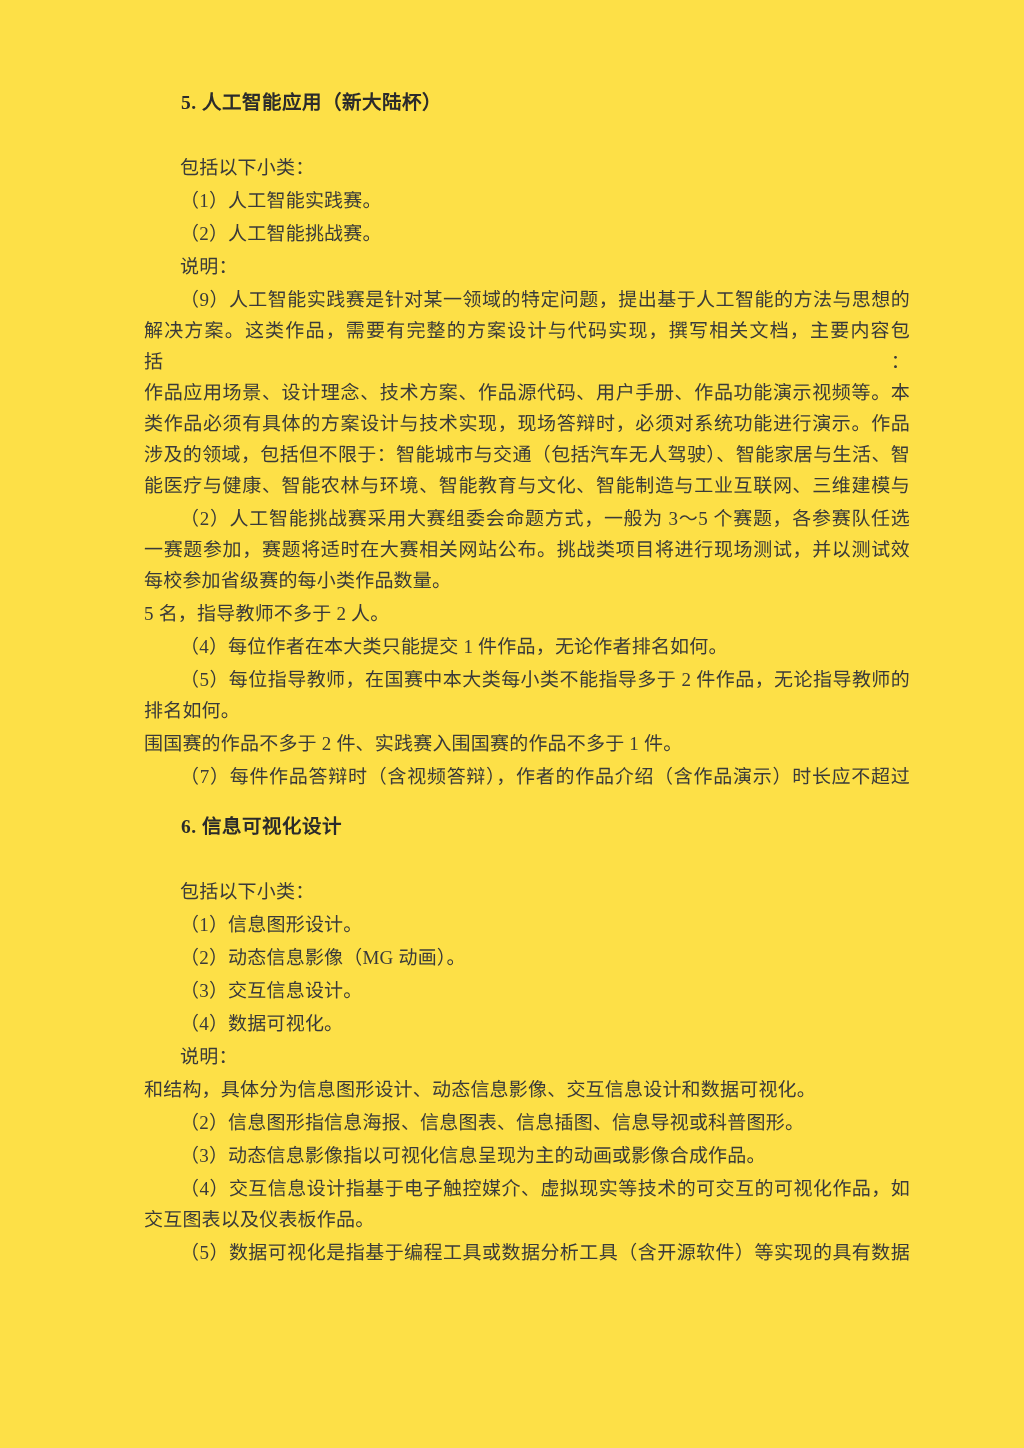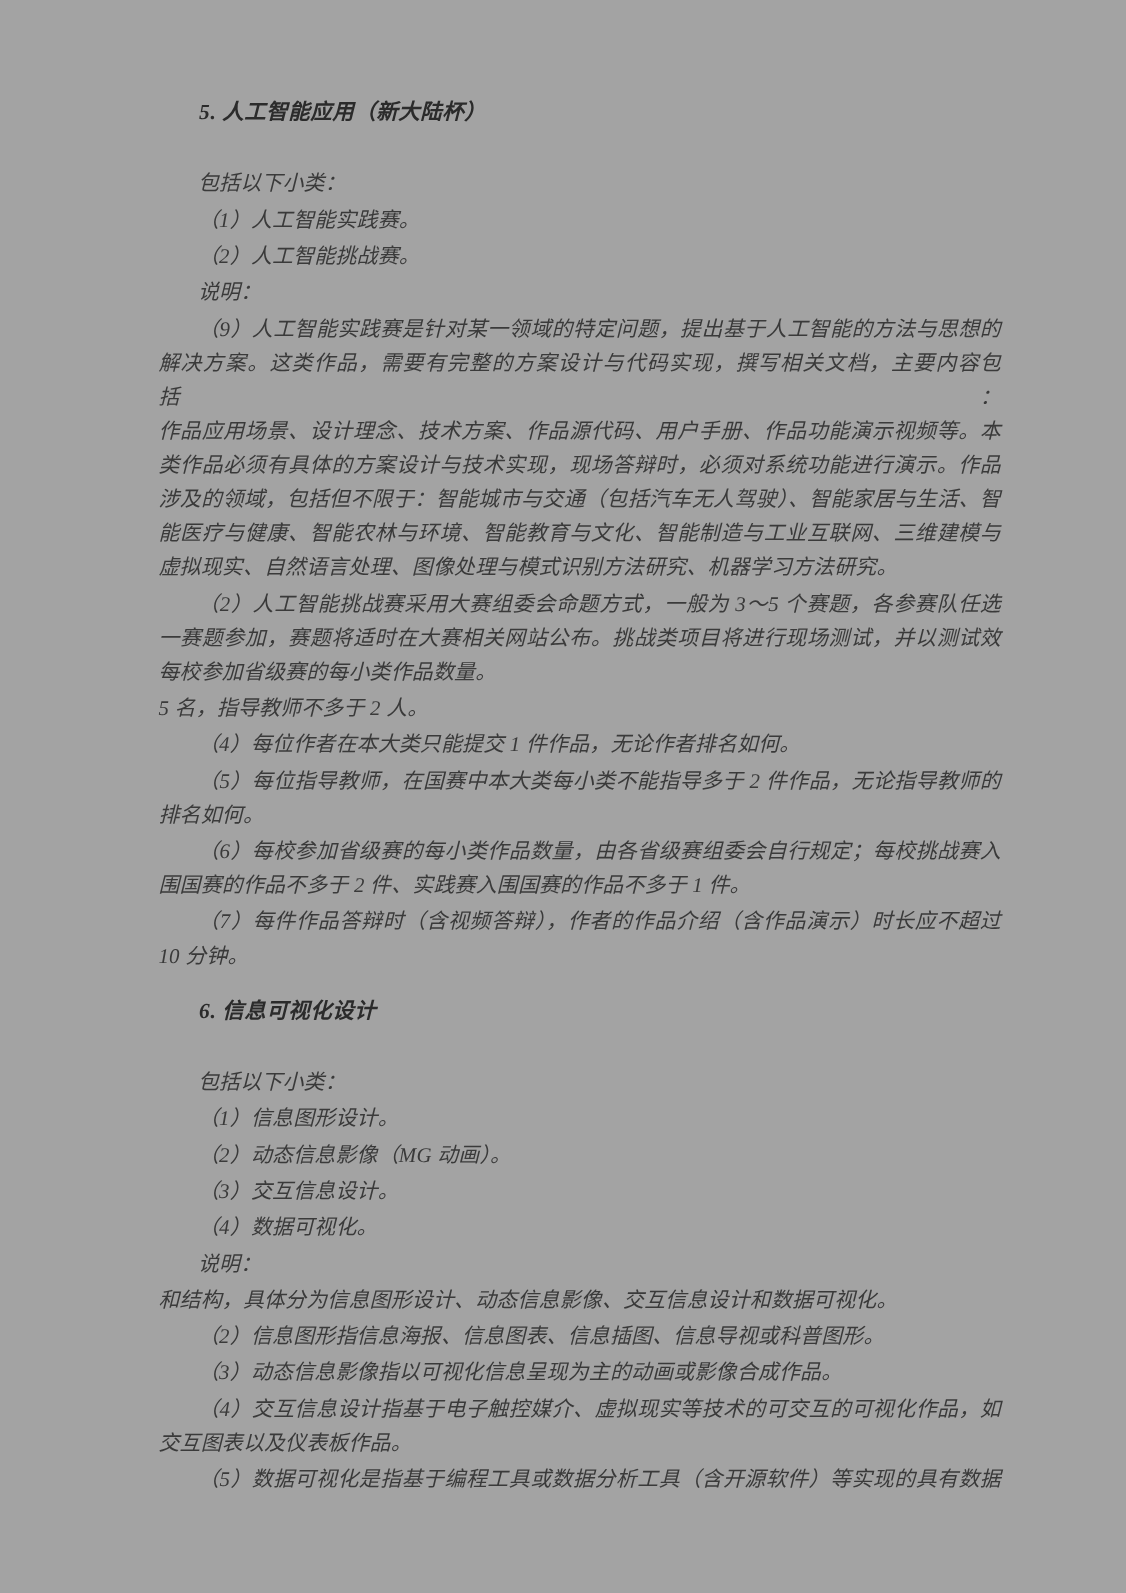--- a/index.html
+++ b/index.html
@@ -4,28 +4,27 @@
 <style>
   html, body {
     margin: 0;
     padding: 0;
     background: #ffffff;
   }
   .page {
     position: relative;
     width: 1024px;
     height: 1448px;
-    background: #a3a3a3;
+    background: #fde047;
     box-sizing: border-box;
     padding: 90px 114px 0 144px;
     color: #3a3a3a;
     font-family: "Liberation Serif", "DejaVu Serif", serif;
     font-size: 19px;
     overflow: hidden;
-    font-style: italic;
   }
   .section-heading {
     font-size: 19.5px;
     font-weight: 700;
     color: #2b2b2b;
     line-height: 26px;
     margin: 0 0 36px 0;
     padding-left: 37px;
     letter-spacing: 0.5px;
   }
@@ -69,44 +68,41 @@
         <div class="paragraph">
           <div class="text-line indent">说明：</div>
         </div>
         <div class="paragraph">
           <div class="text-line indent full">（9）人工智能实践赛是针对某一领域的特定问题，提出基于人工智能的方法与思想的</div>
           <div class="text-line full">解决方案。这类作品，需要有完整的方案设计与代码实现，撰写相关文档，主要内容包括：</div>
           <div class="text-line full">作品应用场景、设计理念、技术方案、作品源代码、用户手册、作品功能演示视频等。本</div>
           <div class="text-line full">类作品必须有具体的方案设计与技术实现，现场答辩时，必须对系统功能进行演示。作品</div>
           <div class="text-line full">涉及的领域，包括但不限于：智能城市与交通（包括汽车无人驾驶）、智能家居与生活、智</div>
           <div class="text-line full">能医疗与健康、智能农林与环境、智能教育与文化、智能制造与工业互联网、三维建模与</div>
-          <div class="text-line">虚拟现实、自然语言处理、图像处理与模式识别方法研究、机器学习方法研究。</div>
         </div>
         <div class="paragraph">
           <div class="text-line indent full">（2）人工智能挑战赛采用大赛组委会命题方式，一般为 3～5 个赛题，各参赛队任选</div>
           <div class="text-line full">一赛题参加，赛题将适时在大赛相关网站公布。挑战类项目将进行现场测试，并以测试效</div>
           <div class="text-line">每校参加省级赛的每小类作品数量。</div>
         </div>
         <div class="paragraph">
           <div class="text-line">5 名，指导教师不多于 2 人。</div>
         </div>
         <div class="paragraph">
           <div class="text-line indent">（4）每位作者在本大类只能提交 1 件作品，无论作者排名如何。</div>
         </div>
         <div class="paragraph">
           <div class="text-line indent full">（5）每位指导教师，在国赛中本大类每小类不能指导多于 2 件作品，无论指导教师的</div>
           <div class="text-line">排名如何。</div>
         </div>
         <div class="paragraph">
-          <div class="text-line indent full">（6）每校参加省级赛的每小类作品数量，由各省级赛组委会自行规定；每校挑战赛入</div>
           <div class="text-line">围国赛的作品不多于 2 件、实践赛入围国赛的作品不多于 1 件。</div>
         </div>
         <div class="paragraph">
           <div class="text-line indent full">（7）每件作品答辩时（含视频答辩），作者的作品介绍（含作品演示）时长应不超过</div>
-          <div class="text-line">10 分钟。</div>
         </div>
       </div>
   </section>
 
   <section class="section">
     <h2 class="section-heading">6. 信息可视化设计</h2>
     <div class="paras">
         <div class="paragraph">
           <div class="text-line indent">包括以下小类：</div>
         </div>

